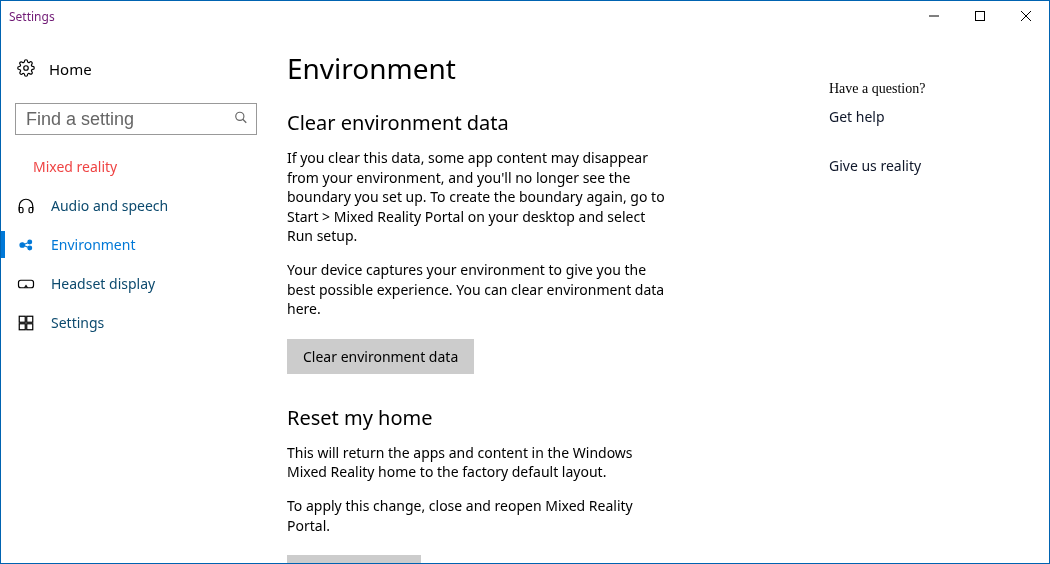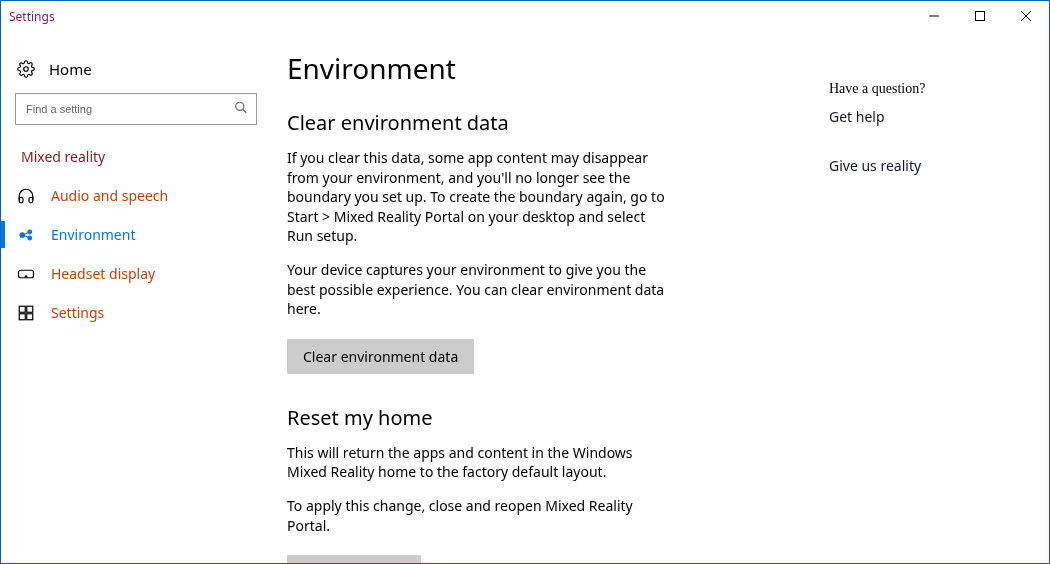--- a/index.html
+++ b/index.html
@@ -46,67 +46,67 @@
     display: flex;
     overflow: hidden;
   }
   .sidebar {
     width: 270px;
     padding-top: 20px;
     flex: none;
   }
   .home-row {
     display: flex;
-    align-items: center;
+    align-items: flex-start;
     gap: 14px;
     padding: 8px 14px 8px 16px;
     font-size: 15px;
     cursor: default;
-    margin-bottom: 6px;
+    margin-bottom: 16px;
   }
   .home-row .icon { width: 18px; height: 18px; display: flex; align-items: center; justify-content: center; font-size: 16px;}
   .search-wrap { padding: 0 14px 18px 14px; }
   .search {
     width: 100%;
     height: 32px;
     border: 1px solid #999;
     position: relative;
   }
   .search input {
     width: 100%;
     height: 100%;
     border: none;
     outline: none;
     padding: 0 30px 0 10px;
-    font-size: 11px;
+    font-size: 18px;
     color: #c2410c;
     background: transparent;
   }
   .search input::placeholder { color: #666; }
   .search .search-ico {
     position: absolute;
     right: 8px;
     top: 50%;
     transform: translateY(-50%);
     color: #555;
     font-size: 14px;
   }
   .section-label {
-    padding: 4px 16px 10px 20px;
-    font-size: 14px;
-    color: #7f1d1d;
+    padding: 4px 16px 10px 32px;
+    font-size: 14px;
+    color: #ef4444;
   }
   .nav { }
   .nav-item {
     display: flex;
     align-items: center;
     gap: 16px;
     padding: 10px 14px 10px 16px;
     font-size: 14px;
-    color: #c2410c;
+    color: #0c4a6e;
     cursor: default;
     position: relative;
   }
   .nav-item .icon { width: 18px; height: 18px; display: flex; align-items: center; justify-content: center; }
   .nav-item.active { color: #0078d7; }
   .nav-item.active::before {
     content: "";
     position: absolute;
     left: 0;
     top: 6px;

